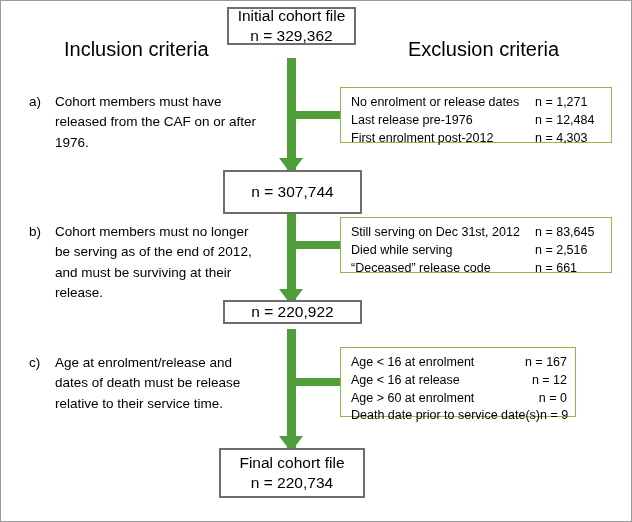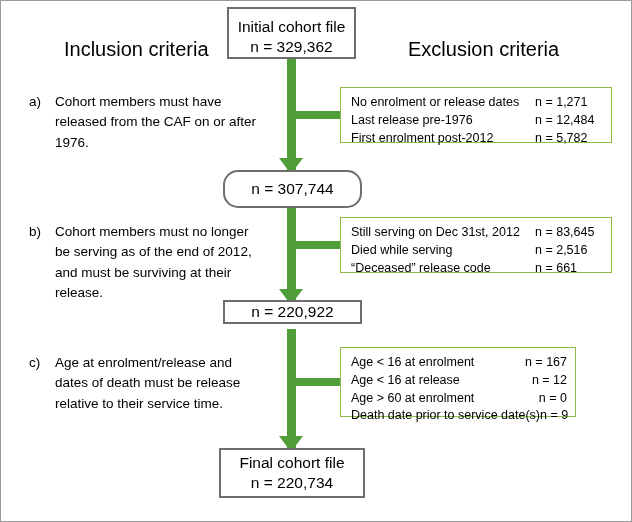--- a/index.html
+++ b/index.html
@@ -36,22 +36,22 @@
     box-sizing: border-box;
     display: flex;
     flex-direction: column;
     align-items: center;
     justify-content: center;
     color: #000000;
     font-size: 15.5px;
     line-height: 1.28;
     z-index: 4;
   }
-  #box-initial { left: 226px; top: 6px;   width: 129px; height: 52px; justify-content: flex-end; }
-  #box-n1      { left: 222px; top: 169px; width: 139px; height: 38px; border-radius: 15px; }
+  #box-initial { left: 226px; top: 6px;   width: 129px; height: 38px; }
+  #box-n1      { left: 222px; top: 169px; width: 139px; height: 44px; }
   #box-n2      { left: 222px; top: 299px; width: 139px; height: 24px; }
   #box-final   { left: 218px; top: 447px; width: 146px; height: 50px; }
 
   
   .excl-box {
     position: absolute;
     border: 1.5px solid #8cbb47;
     background: #ffffff;
     box-sizing: border-box;
     padding: 6px 8px 6px 10px;
@@ -179,21 +179,21 @@
     <div class="excl-row">
       <div class="excl-label">No enrolment or release dates</div>
       <div class="excl-n">n = 1,271</div>
     </div>
     <div class="excl-row">
       <div class="excl-label">Last release pre-1976</div>
       <div class="excl-n">n = 12,484</div>
     </div>
     <div class="excl-row">
       <div class="excl-label">First enrolment post-2012</div>
-      <div class="excl-n">n = 5,782</div>
+      <div class="excl-n">n = 4,303</div>
     </div>
   </div>
 
   <div class="excl-box" id="excl-b">
     <div class="excl-row">
       <div class="excl-label">Still serving on Dec 31st, 2012</div>
       <div class="excl-n">n = 83,645</div>
     </div>
     <div class="excl-row">
       <div class="excl-label">Died while serving</div>

